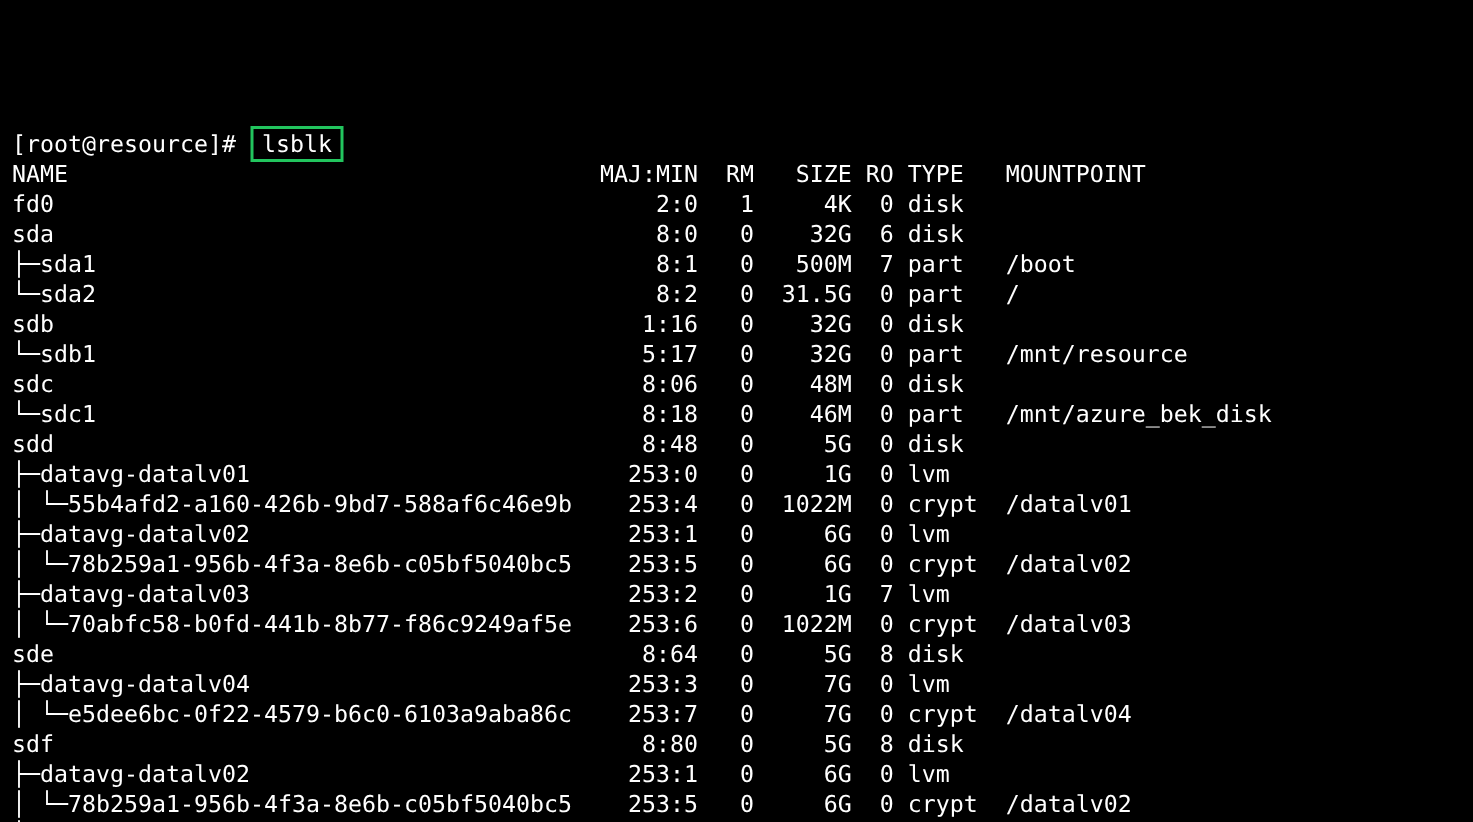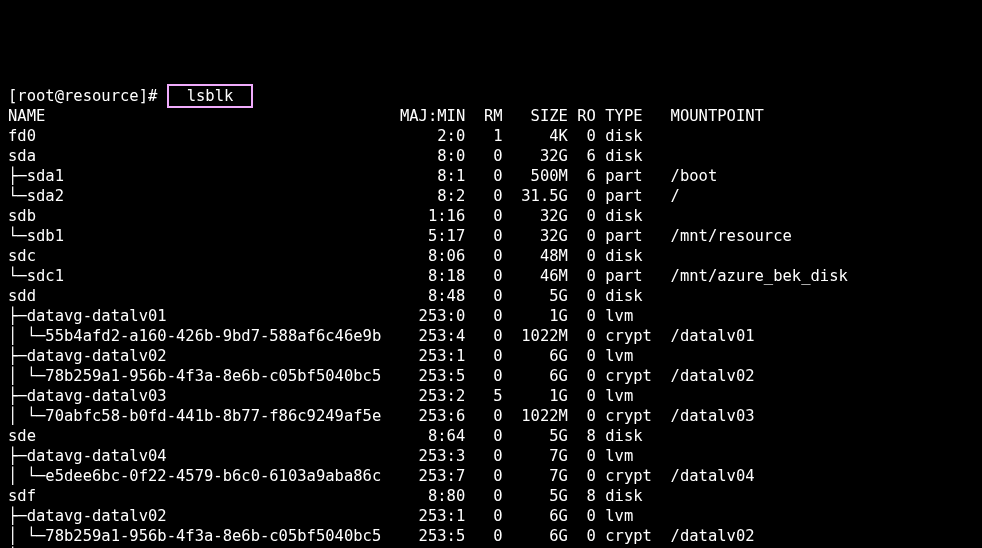--- a/index.html
+++ b/index.html
@@ -8,48 +8,48 @@
     background: #000;
     color: #fff;
     font-family: "DejaVu Sans Mono", Consolas, Menlo, monospace;
     font-size: 15.5px;
     line-height: 20px;
     white-space: pre;
     width: 982px;
     box-sizing: border-box;
   }
   .hl {
-    border: 2px solid #f0abfc;
+    border: 2px solid #22c55e;
     border-radius: 0;
-    padding: 0 18px;
+    padding: 0 6px;
     display: inline-block;
     margin: -2px 0;
   }
 </style>
 </head>
 <body>
 
 
 
 <div id="out"><span>[root@resource]# </span><span class="hl">lsblk</span>
 <span>NAME                                      MAJ:MIN  RM   SIZE RO TYPE   MOUNTPOINT</span>
 <span>fd0                                           2:0   1     4K  0 disk </span>
 <span>sda                                           8:0   0    32G  6 disk </span>
-<span>├─sda1                                        8:1   0   500M  6 part   /boot</span>
+<span>├─sda1                                        8:1   0   500M  7 part   /boot</span>
 <span>└─sda2                                        8:2   0  31.5G  0 part   /</span>
 <span>sdb                                          1:16   0    32G  0 disk </span>
 <span>└─sdb1                                       5:17   0    32G  0 part   /mnt/resource</span>
 <span>sdc                                          8:06   0    48M  0 disk </span>
 <span>└─sdc1                                       8:18   0    46M  0 part   /mnt/azure_bek_disk</span>
 <span>sdd                                          8:48   0     5G  0 disk </span>
 <span>├─datavg-datalv01                           253:0   0     1G  0 lvm  </span>
 <span>│ └─55b4afd2-a160-426b-9bd7-588af6c46e9b    253:4   0  1022M  0 crypt  /datalv01</span>
 <span>├─datavg-datalv02                           253:1   0     6G  0 lvm  </span>
 <span>│ └─78b259a1-956b-4f3a-8e6b-c05bf5040bc5    253:5   0     6G  0 crypt  /datalv02</span>
-<span>├─datavg-datalv03                           253:2   5     1G  0 lvm  </span>
+<span>├─datavg-datalv03                           253:2   0     1G  7 lvm  </span>
 <span>│ └─70abfc58-b0fd-441b-8b77-f86c9249af5e    253:6   0  1022M  0 crypt  /datalv03</span>
 <span>sde                                          8:64   0     5G  8 disk </span>
 <span>├─datavg-datalv04                           253:3   0     7G  0 lvm  </span>
 <span>│ └─e5dee6bc-0f22-4579-b6c0-6103a9aba86c    253:7   0     7G  0 crypt  /datalv04</span>
 <span>sdf                                          8:80   0     5G  8 disk </span>
 <span>├─datavg-datalv02                           253:1   0     6G  0 lvm  </span>
 <span>│ └─78b259a1-956b-4f3a-8e6b-c05bf5040bc5    253:5   0     6G  0 crypt  /datalv02</span>
 <span>├─datavg-datalv04                           253:3   0     7G  0 lvm  </span>
 
 

